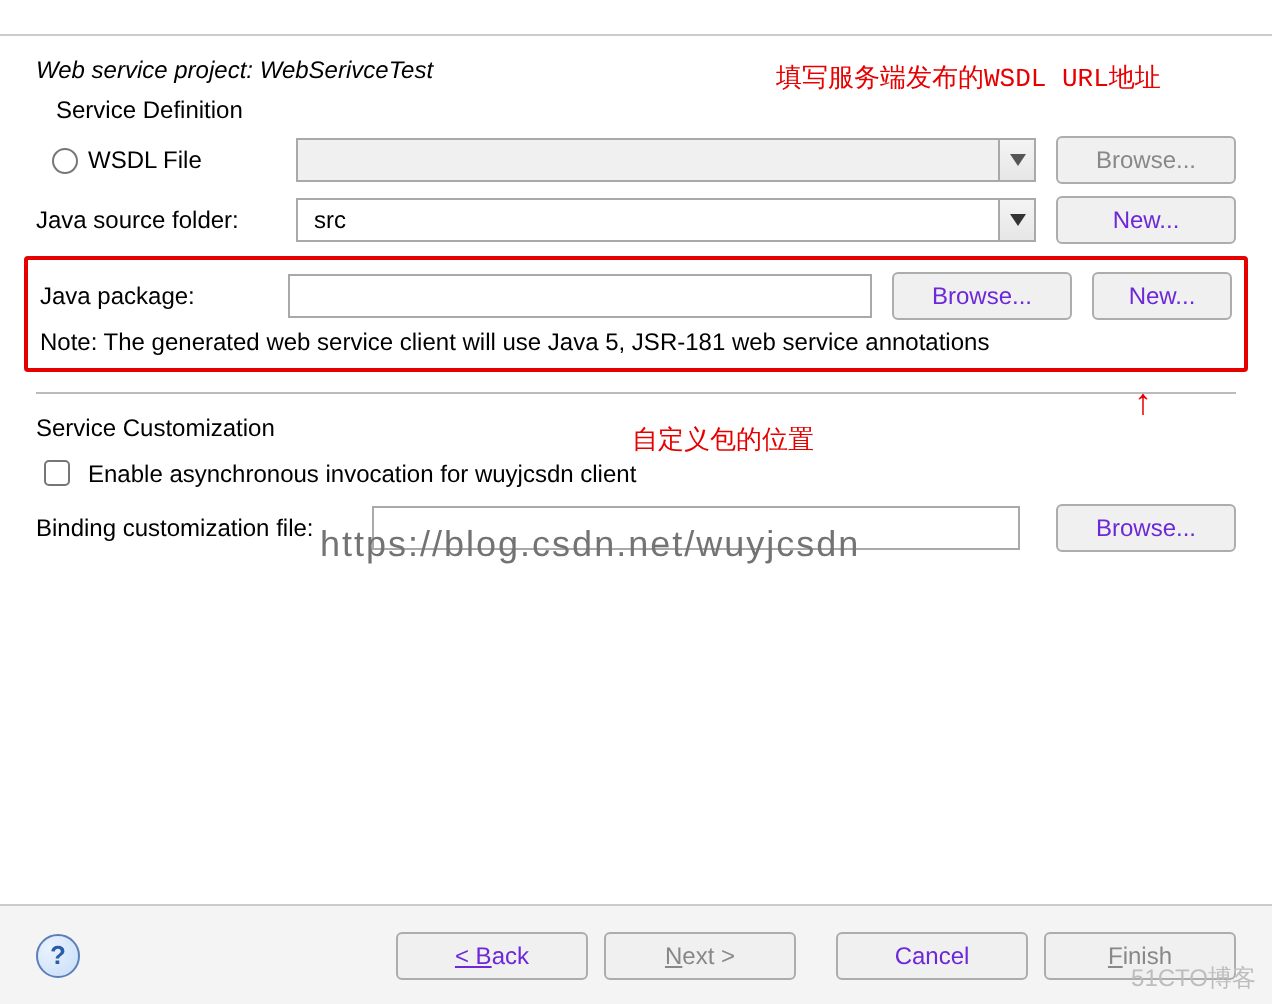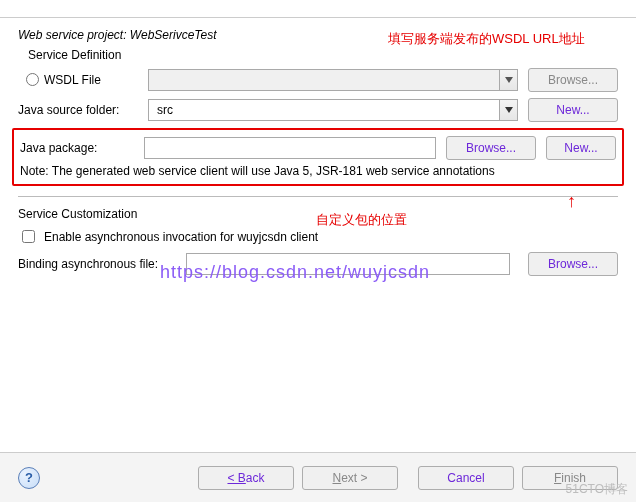--- a/index.html
+++ b/index.html
@@ -30,21 +30,21 @@
     margin-bottom: 6px;
   }
   .row {
     display: flex;
     align-items: center;
     margin-bottom: 6px;
   }
   .radio-col {
     width: 130px;
     display: flex;
-    align-items: flex-start;
+    align-items: center;
     gap: 5px;
     padding-left: 8px;
   }
   .row input[type=radio] { margin: 0; }
   .field-col {
     flex: 1;
   }
   .btn-col {
     width: 90px;
     margin-left: 10px;
@@ -122,21 +122,21 @@
     display: flex;
     align-items: center;
     gap: 8px;
   }
   .cust-label { width: 160px; }
   .cust-row .btn-col { width: 90px; margin-left: 10px; }
   .red-annot {
     position: absolute;
     color: #e60000;
     font-size: 13px;
-    font-family: Liberation Sans, sans-serif;
+    font-family: Liberation Mono, monospace;
     white-space: nowrap;
     z-index: 5;
   }
   .footer {
     position: absolute;
     left: 0; right: 0; bottom: 0;
     border-top: 1px solid #ccc;
     background: #f4f4f4;
     height: 50px;
     display: flex;
@@ -168,21 +168,21 @@
   .red-arrow {
     position: absolute;
     color: #e60000;
     font-size: 18px;
     font-weight: bold;
   }
   .bg-watermark {
     position: absolute;
     left: 160px;
     top: 262px;
-    color: #8b5cf6;
+    color: #737373;
     font-size: 18px;
     letter-spacing: 1px;
     pointer-events: none;
     z-index: 0;
   }
 </style>
 </head>
 <body>
 
 <div class="top-divider"></div>
@@ -257,21 +257,21 @@
   <hr class="divider">
 
   <div class="section-label">Service Customization</div>
 
   <label class="checkbox-row">
     <input type="checkbox" style="">
     <span>Enable asynchronous invocation for wuyjcsdn client</span>
   </label>
 
   <div class="cust-row">
-    <span class="cust-label">Binding asynchronous file:</span>
+    <span class="cust-label">Binding customization file:</span>
     <div class="field-col">
       <input type="text" value="" style="">
     </div>
     <div class="btn-col">
       <button class="wbtn">Browse...</button>
     </div>
   </div>
 
 </div>
 

